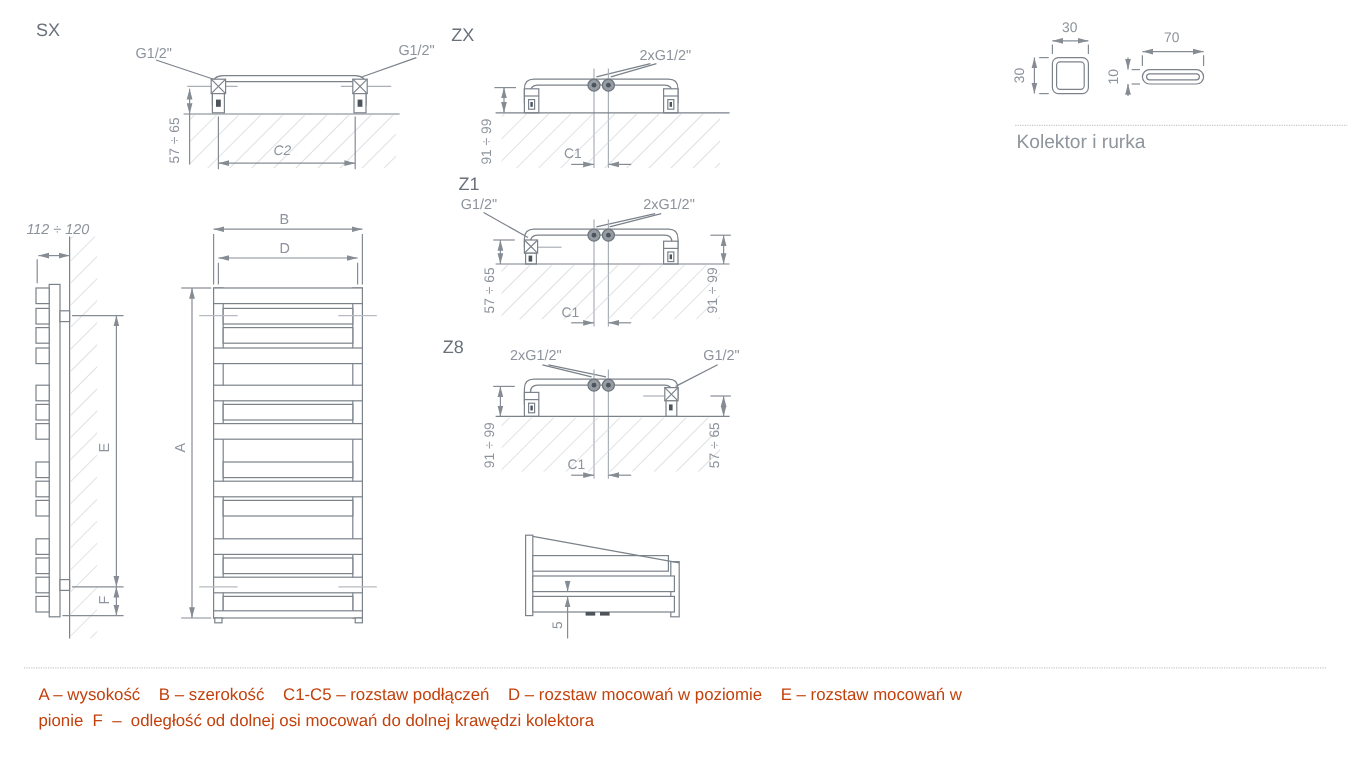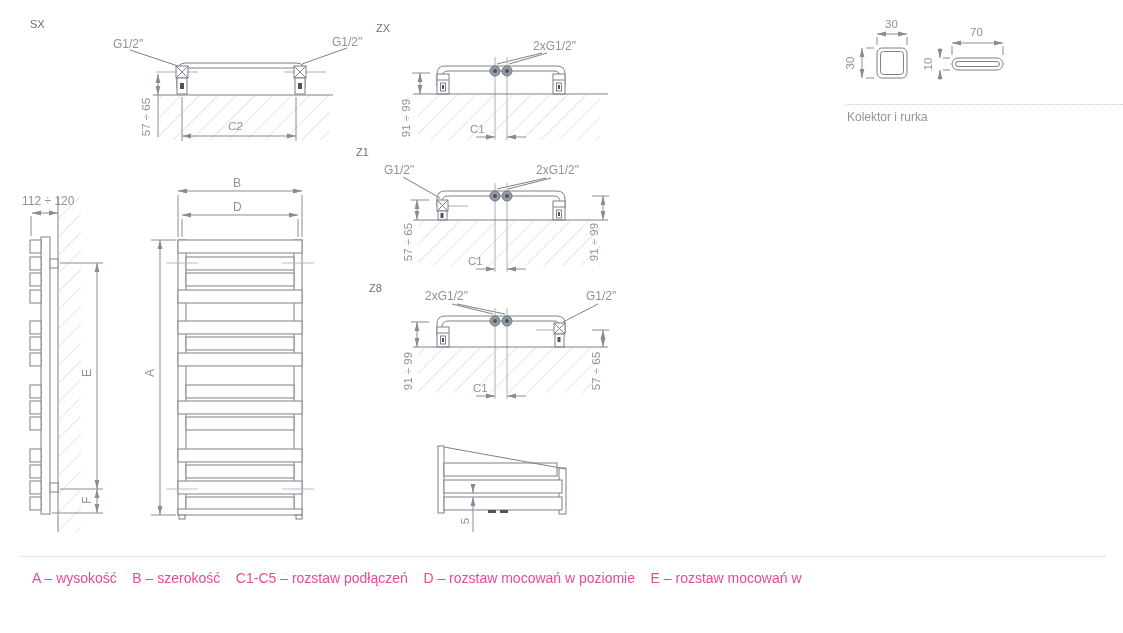--- a/index.html
+++ b/index.html
@@ -9,23 +9,23 @@
   .ln   { stroke:#7b828a; fill:none; stroke-width:1; }
   .fillw{ fill:#ffffff; stroke:#7b828a; stroke-width:1; }
   .thin { stroke:#aab0b7; fill:none; stroke-width:1; }
   .dim  { stroke:#868c94; fill:none; stroke-width:1; }
   .mark { stroke:#b7bbc1; fill:none; stroke-width:1; }
   .dark { fill:#4e545b; stroke:none; }
   .htext { position:absolute; color:#8d939c; font-size:11.5px; white-space:pre; line-height:1.1; }
   .vtext { position:absolute; color:#8d939c; font-size:11.5px; white-space:nowrap; line-height:1;
            transform:translate(-50%,-50%) rotate(-90deg); }
   .conn  { font-size:12px; }
-  .sec   { color:#6a717a; font-size:11px; }
-  .caption { position:absolute; color:#8f959d; font-size:12px; white-space:pre;text-align:center; }
-  .legend  { position:absolute; color:#ec4899; font-size:14px; line-height:22px; white-space:pre-wrap; }
+  .sec   { color:#6a717a; font-size:15px; }
+  .caption { position:absolute; color:#8f959d; font-size:16px; white-space:pre;text-align:center; }
+  .legend  { position:absolute; color:#c2410c; font-size:14px; line-height:22px; white-space:pre-wrap; }
   .divider { position:absolute; border-top:1px dotted #c5c9ce; height:0; }
 </style>
 </head>
 <body>
 
 <div class="canvas">
 
   <svg class="draw" width="1123" height="633" viewBox="0 0 1123 633">
     <defs>
       <marker id="mE" orient="auto" markerWidth="10" markerHeight="8" refX="9" refY="3">
@@ -258,48 +258,49 @@
   <div class="htext conn" style="left:113px; top:38px;">G1/2"</div>
   <div class="htext conn" style="left:332px; top:36px;">G1/2"</div>
   <div class="vtext" style="left:147px; top:117px;">57 ÷ 65</div>
   <div class="htext" style="left:228px; top:120px;font-style:italic;">C2</div>
 
   <div class="htext sec" style="left:376px; top:22px;text-align:center;">ZX</div>
   <div class="htext conn" style="left:533px; top:40px;">2xG1/2"</div>
   <div class="vtext" style="left:407px; top:118px;">91 ÷ 99</div>
   <div class="htext" style="left:470px; top:123px;">C1</div>
 
-  <div class="htext sec" style="left:356px; top:146px;">Z1</div>
+  <div class="htext sec" style="left:382px; top:146px;">Z1</div>
   <div class="htext conn" style="left:384px; top:164px;">G1/2"</div>
   <div class="htext conn" style="left:536px; top:164px;">2xG1/2"</div>
   <div class="vtext" style="left:409px; top:242px;">57 ÷ 65</div>
   <div class="vtext" style="left:595px; top:242px;">91 ÷ 99</div>
   <div class="htext" style="left:468px; top:255px;">C1</div>
 
   <div class="htext sec" style="left:369px; top:282px;">Z8</div>
   <div class="htext conn" style="left:425px; top:290px;">2xG1/2"</div>
   <div class="htext conn" style="left:586px; top:290px;">G1/2"</div>
   <div class="vtext" style="left:409px; top:371px;">91 ÷ 99</div>
   <div class="vtext" style="left:597px; top:371px;">57 ÷ 65</div>
   <div class="htext" style="left:473px; top:382px;">C1</div>
 
   <div class="vtext" style="left:466px; top:521px;">5</div>
 
-  <div class="htext" style="left:22px; top:195px; font-size:12px;">112 ÷ 120</div>
+  <div class="htext" style="left:22px; top:185px; font-size:12px;font-style:italic;">112 ÷ 120</div>
   <div class="vtext" style="left:87px; top:373px; font-size:12px;">E</div>
   <div class="vtext" style="left:87px; top:500px; font-size:12px;">F</div>
 
   <div class="vtext" style="left:150px; top:373px; font-size:12px;">A</div>
   <div class="htext" style="left:233px; top:177px; font-size:12px;">B</div>
   <div class="htext" style="left:233px; top:201px; font-size:12px;">D</div>
 
   <div class="htext" style="left:885px; top:18px;">30</div>
   <div class="vtext" style="left:851px; top:63px;">30</div>
   <div class="htext" style="left:970px; top:26px;">70</div>
   <div class="vtext" style="left:929px; top:64px;">10</div>
 
   <div class="divider" style="left:846px; top:104px; width:277px;"></div>
   <div class="caption" style="left:847px; top:110px;">Kolektor i rurka</div>
 
   <div class="divider" style="left:20px; top:556px; width:1085px;"></div>
   <div class="legend" style="left:32px; top:567px; width:1070px;">A – wysokość    B – szerokość    C1-C5 – rozstaw podłączeń    D – rozstaw mocowań w poziomie    E – rozstaw mocowań w</div>
+  <div class="legend" style="left:32px; top:589px; width:1070px;">pionie  F  –  odległość od dolnej osi mocowań do dolnej krawędzi kolektora</div>
 
 </div>
 
 </body></html>

